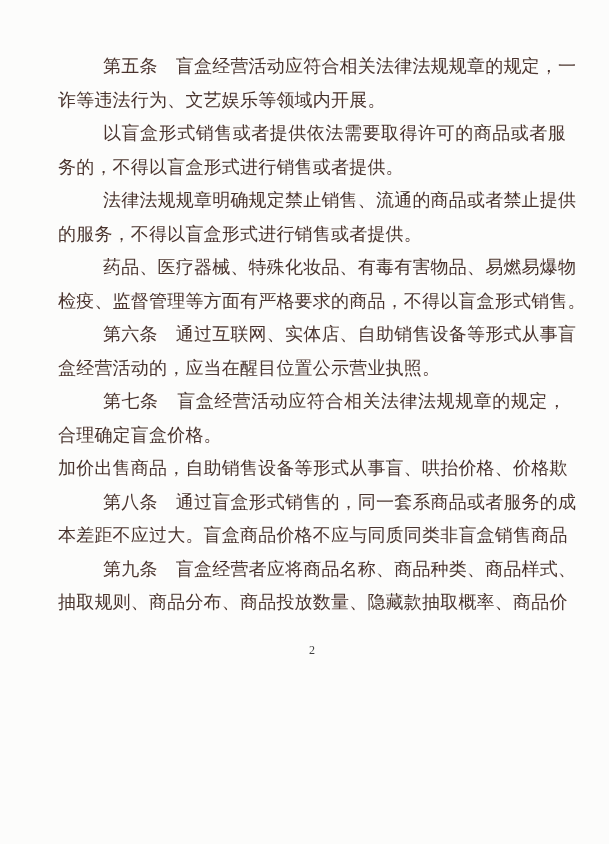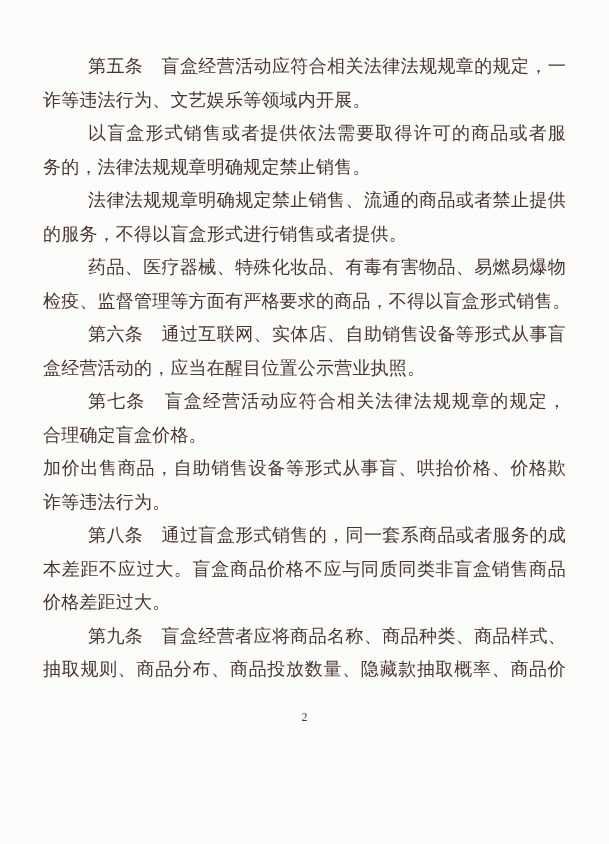--- a/index.html
+++ b/index.html
@@ -8,21 +8,21 @@
     --bg-color:#fcfcfb;
   }
   *{margin:0;padding:0;box-sizing:border-box;}
   html,body{width:609px;height:844px;overflow:hidden;}
   body{
     background:var(--bg-color);
     font-family:"Liberation Serif","DejaVu Serif",serif;
   }
   .page{
     width:609px;height:844px;
-    padding:50px 43px 0 43px;
+    padding:50px 43px 0 58px;
     background:var(--bg-color);
     border-radius:29px;
   }
   .ln{
     font-size:18px;
     line-height:33.5px;
     color:var(--text-color);
     text-align:justify;
     text-align-last:justify;
     letter-spacing:0.2px;
@@ -41,30 +41,28 @@
     color:var(--pagenum-color);
   }
 </style>
 </head>
 <body>
 
 <div class="page">
   <div class="ln ind">第五条　盲盒经营活动应符合相关法律法规规章的规定，一</div>
   <div class="ln end">诈等违法行为、文艺娱乐等领域内开展。</div>
   <div class="ln ind">以盲盒形式销售或者提供依法需要取得许可的商品或者服</div>
-  <div class="ln end">务的，法律法规规章明确规定禁止销售。</div>
+  <div class="ln end">务的，不得以盲盒形式进行销售或者提供。</div>
   <div class="ln ind">法律法规规章明确规定禁止销售、流通的商品或者禁止提供</div>
   <div class="ln end">的服务，不得以盲盒形式进行销售或者提供。</div>
   <div class="ln ind">药品、医疗器械、特殊化妆品、有毒有害物品、易燃易爆物</div>
   <div class="ln">检疫、监督管理等方面有严格要求的商品，不得以盲盒形式销售。</div>
   <div class="ln ind">第六条　通过互联网、实体店、自助销售设备等形式从事盲</div>
   <div class="ln end">盒经营活动的，应当在醒目位置公示营业执照。</div>
   <div class="ln ind">第七条　盲盒经营活动应符合相关法律法规规章的规定，</div>
   <div class="ln end">合理确定盲盒价格。</div>
   <div class="ln">加价出售商品，自助销售设备等形式从事盲、哄抬价格、价格欺</div>
-  <div class="ln end">诈等违法行为。</div>
   <div class="ln ind">第八条　通过盲盒形式销售的，同一套系商品或者服务的成</div>
   <div class="ln">本差距不应过大。盲盒商品价格不应与同质同类非盲盒销售商品</div>
-  <div class="ln end">价格差距过大。</div>
   <div class="ln ind">第九条　盲盒经营者应将商品名称、商品种类、商品样式、</div>
   <div class="ln">抽取规则、商品分布、商品投放数量、隐藏款抽取概率、商品价</div>
   <div class="page-num">2</div>
 </div>
 
 </body></html>

